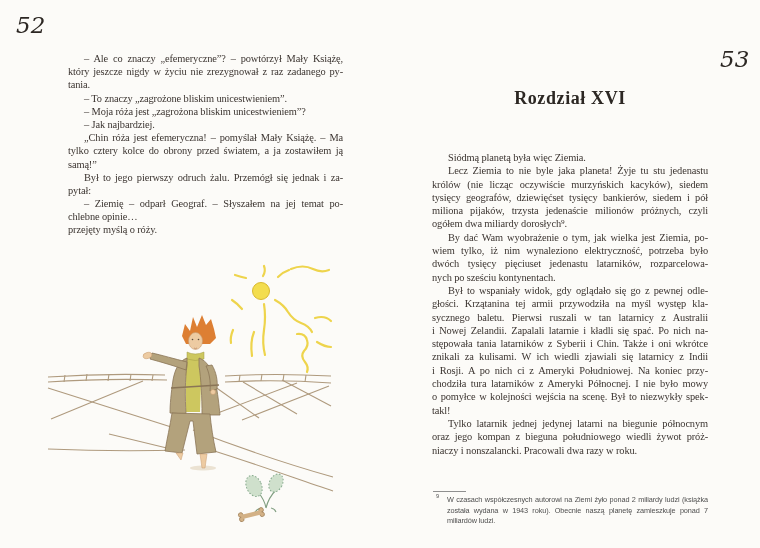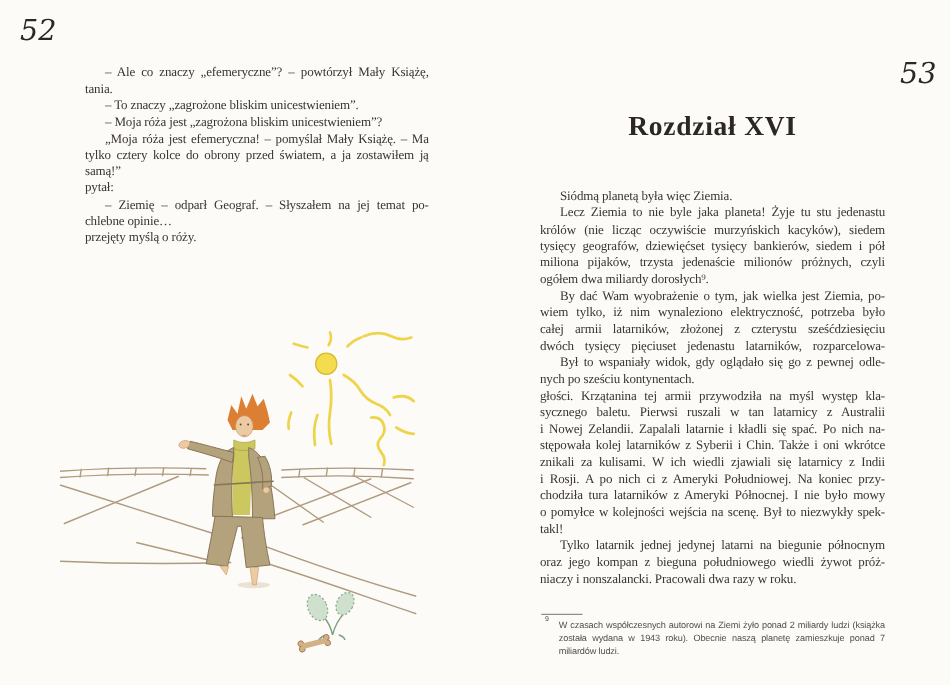--- a/index.html
+++ b/index.html
@@ -12,21 +12,21 @@
     font-family:"Liberation Serif","DejaVu Serif",serif;
     color:var(--ink);
   }
   .abs{position:absolute;}
   .page-number{
     font-family:"DejaVu Serif",serif;font-style:italic;
     font-size:23px;color:#2c2723;
   }
   .chapter-heading{
     left:432px;top:56px;width:276px;text-align:center;
-    font-weight:bold;font-size:22px;letter-spacing:0.6px;color:#2c2723;
+    font-weight:bold;font-size:18px;letter-spacing:0.6px;color:#2c2723;
   }
   .body-text{
     font-size:10.4px;letter-spacing:-0.12px;
   }
   .body-text .line{
     line-height:13.2px;height:13.2px;white-space:nowrap;overflow:hidden;
   }
   .body-text.right .line{line-height:13.3px;height:13.3px;}
   .line.just{text-align:justify;text-align-last:justify;}
   .line.indent{text-indent:16px;}
@@ -43,26 +43,29 @@
   svg{display:block;}
 </style>
 </head>
 <body>
 
 <div class="abs" style="left:0;top:0;width:380px;height:480px;">
   <div class="abs page-number" style="left:16px;top:12px;">52</div>
 
   <div class="abs body-text" style="left:55px;top:52px;width:275px;margin-left:13px;">
       <div class="line indent just">– Ale co znaczy „efemeryczne”? – powtórzył Mały Książę,</div>
+      <div class="line just">który jeszcze nigdy w życiu nie zrezygnował z raz zadanego py-</div>
       <div class="line">tania.</div>
       <div class="line indent">– To znaczy „zagrożone bliskim unicestwieniem”.</div>
       <div class="line indent">– Moja róża jest „zagrożona bliskim unicestwieniem”?</div>
-      <div class="line indent just">„Moja róża jest efemeryczna! – pomyślał Mały Książę. – Ma</div>
+      <div class="line indent">– Jak najbardziej.</div>
+      <div class="line indent just">„Chin róża jest efemeryczna! – pomyślał Mały Książę. – Ma</div>
       <div class="line just">tylko cztery kolce do obrony przed światem, a ja zostawiłem ją</div>
       <div class="line">samą!”</div>
+      <div class="line indent just">Był to jego pierwszy odruch żalu. Przemógł się jednak i za-</div>
       <div class="line">pytał:</div>
       <div class="line indent just">– Ziemię – odparł Geograf. – Słyszałem na jej temat po-</div>
       <div class="line">chlebne opinie…</div>
       <div class="line">przejęty myślą o róży.</div>
     </div>
 
   <svg class="abs" style="left:35px;top:262px;" width="300" height="280" viewBox="0 0 300 280">
 
     <g>
       <circle cx="226" cy="29" r="8.5" stroke-width="1" stroke="#d9b92f" fill="#f3dd4e"></circle>
@@ -155,28 +158,27 @@
 
   <div class="abs body-text right" style="left:52px;top:119px;width:276px;">
       <div class="line indent">Siódmą planetą była więc Ziemia.</div>
       <div class="line indent just">Lecz Ziemia to nie byle jaka planeta! Żyje tu stu jedenastu</div>
       <div class="line just">królów (nie licząc oczywiście murzyńskich kacyków), siedem</div>
       <div class="line just">tysięcy geografów, dziewięćset tysięcy bankierów, siedem i pół</div>
       <div class="line just">miliona pijaków, trzysta jedenaście milionów próżnych, czyli</div>
       <div class="line">ogółem dwa miliardy dorosłych⁹.</div>
       <div class="line indent just">By dać Wam wyobrażenie o tym, jak wielka jest Ziemia, po-</div>
       <div class="line just">wiem tylko, iż nim wynaleziono elektryczność, potrzeba było</div>
-      <div class="line just">całej armii latarników, złożonej z czterystu sześćdziesięciu</div>
       <div class="line just">dwóch tysięcy pięciuset jedenastu latarników, rozparcelowa-</div>
+      <div class="line">nych po sześciu kontynentach.</div>
       <div class="line indent just">Był to wspaniały widok, gdy oglądało się go z pewnej odle-</div>
-      <div class="line">nych po sześciu kontynentach.</div>
       <div class="line just">głości. Krzątanina tej armii przywodziła na myśl występ kla-</div>
       <div class="line just">sycznego baletu. Pierwsi ruszali w tan latarnicy z Australii</div>
       <div class="line just">i Nowej Zelandii. Zapalali latarnie i kładli się spać. Po nich na-</div>
-      <div class="line just">stępowała kolej latarników z Syberii i Chin. Także i oni wkrótce</div>
+      <div class="line just">stępowała tania latarników z Syberii i Chin. Także i oni wkrótce</div>
       <div class="line just">znikali za kulisami. W ich wiedli zjawiali się latarnicy z Indii</div>
       <div class="line just">i Rosji. A po nich ci z Ameryki Południowej. Na koniec przy-</div>
       <div class="line just">chodziła tura latarników z Ameryki Północnej. I nie było mowy</div>
       <div class="line just">o pomyłce w kolejności wejścia na scenę. Był to niezwykły spek-</div>
       <div class="line">takl!</div>
       <div class="line indent just">Tylko latarnik jednej jedynej latarni na biegunie północnym</div>
       <div class="line just">oraz jego kompan z bieguna południowego wiedli żywot próż-</div>
       <div class="line">niaczy i nonszalancki. Pracowali dwa razy w roku.</div>
     </div>
 

